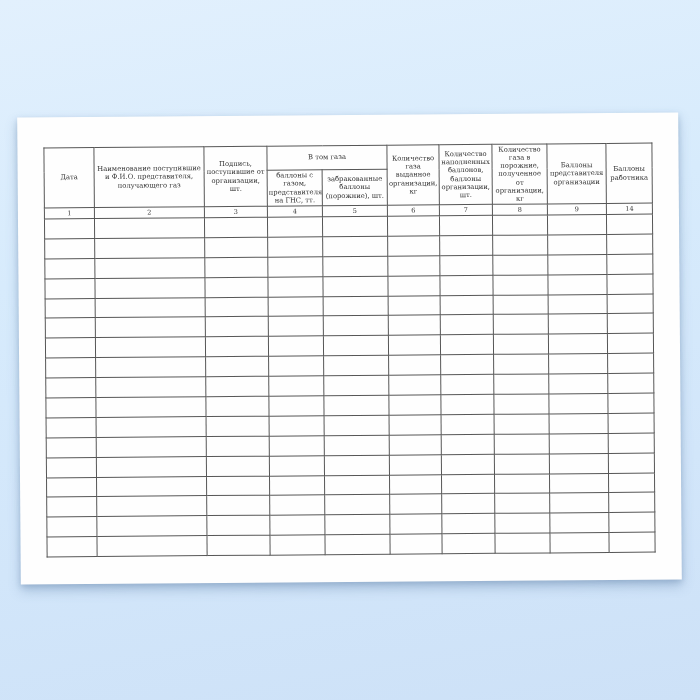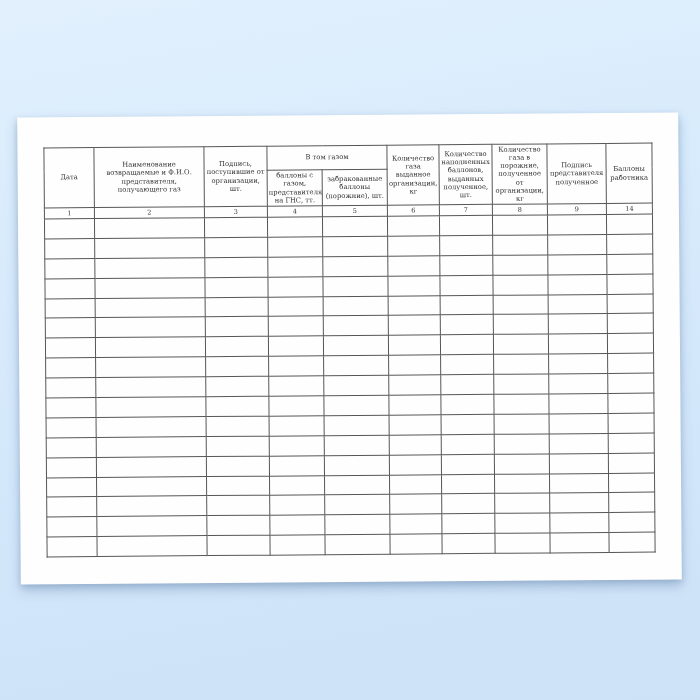--- a/index.html
+++ b/index.html
@@ -46,27 +46,27 @@
       <col style="width:65px">
       <col style="width:52px">
       <col style="width:53px">
       <col style="width:55px">
       <col style="width:59px">
       <col style="width:46px">
     </colgroup>
     <thead>
       <tr class="h1">
         <th rowspan="2">Дата</th>
-        <th rowspan="2">Наименование возвращаемые и Ф.И.О. представителя, получающего газ</th>
+        <th rowspan="2">Наименование поступившие и Ф.И.О. представителя, получающего газ</th>
         <th rowspan="2">Подпись, поступившие от организации, шт.</th>
-        <th colspan="2">В том газом</th>
+        <th colspan="2">В том газа</th>
         <th rowspan="2">Количество газа выданное организации, кг</th>
-        <th rowspan="2">Количество наполненных баллонов, выданных полученное, шт.</th>
+        <th rowspan="2">Количество наполненных баллонов, баллоны организации, шт.</th>
         <th rowspan="2">Количество газа в порожние, полученное от организации, кг</th>
-        <th rowspan="2">Подпись представителя полученное</th>
+        <th rowspan="2">Баллоны представителя организации</th>
         <th rowspan="2">Баллоны работника</th>
       </tr>
       <tr class="h2">
         <th>баллоны с газом, представителя на ГНС, тт.</th>
         <th>забракованные баллоны (порожние), шт.</th>
       </tr>
       <tr class="nums">
         <td>1</td>
         <td>2</td>
         <td>3</td>

